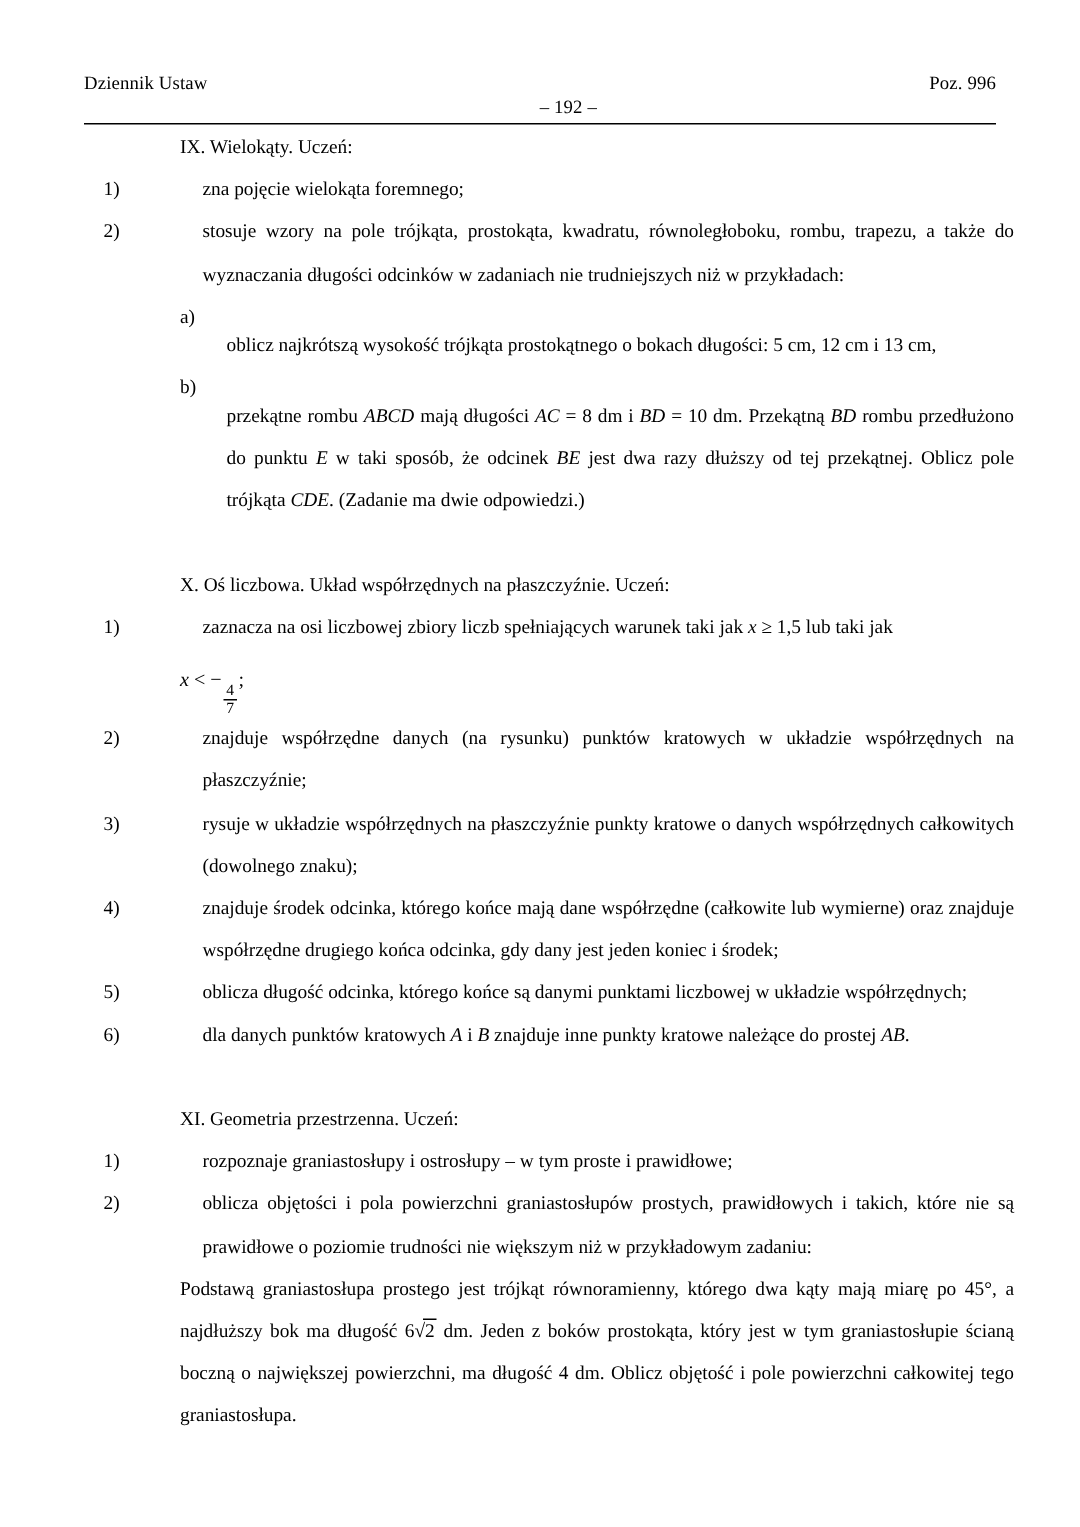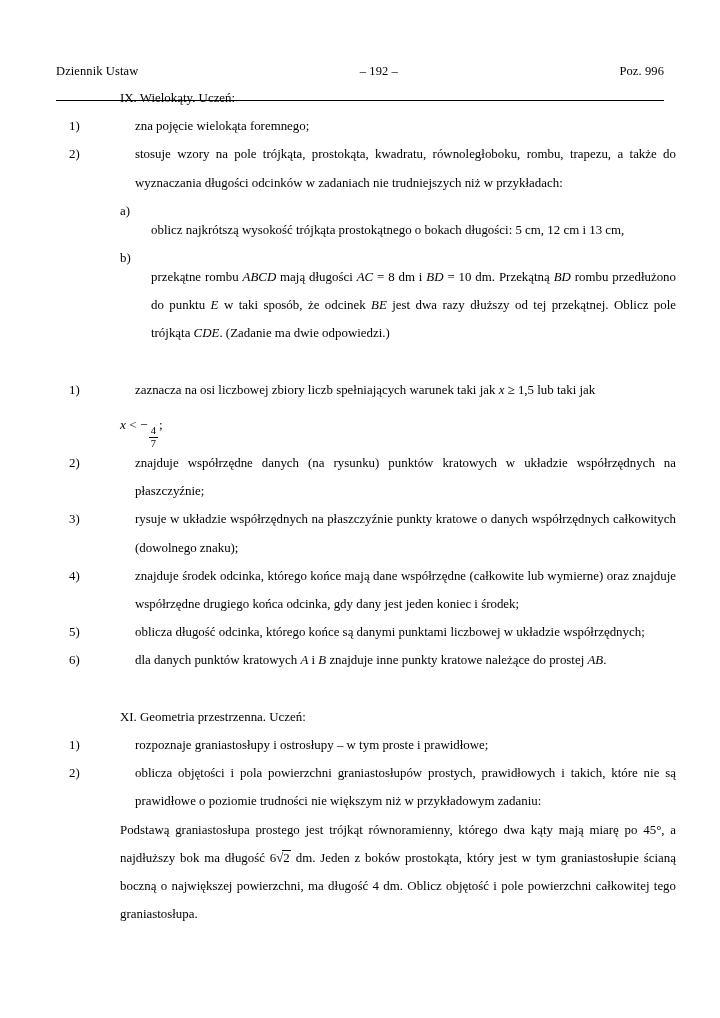--- a/index.html
+++ b/index.html
@@ -17,23 +17,23 @@
     overflow: hidden;
   }
 
   
   .running-header {
     position: absolute;
     left: 56px;
     top: 48px;
     width: 608px;
     border-bottom: 1.2px solid #000000;
-    padding-bottom: 21px;
+    padding-bottom: 3px;
     display: flex;
-    align-items: flex-end;
+    align-items: flex-start;
     font-size: 12.5px;
     letter-spacing: 0.1px;
   }
   .rh-left   { flex: 0 0 auto; text-align: left; }
   .rh-center { flex: 1 1 auto; text-align: center; margin-top: 16px; }
   .rh-right  { flex: 0 0 auto; text-align: right; }
 
   
   .content {
     position: absolute;
@@ -164,20 +164,21 @@
       <span class="subrow-body ragged">oblicz najkrótszą wysokość trójkąta prostokątnego o bokach długości: 5 cm, 12 cm i 13 cm,</span>
     </div>
 
     <div class="subrow">
       <span class="submarker">b)</span>
       <span class="subrow-body"><span>przekątne rombu </span><span class="mi">ABCD</span><span> mają długości </span><span class="nb"><span class="mi">AC</span><span> = 8 dm i </span></span><span class="nb"><span class="mi">BD</span><span> = 10 dm. Przekątną </span></span><span class="mi">BD</span><span> rombu przedłużono do punktu </span><span class="mi">E</span><span> w taki sposób, że odcinek </span><span class="mi">BE</span><span> jest dwa razy dłuższy od tej przekątnej. Oblicz pole trójkąta </span><span class="mi">CDE</span><span>. (Zadanie ma dwie odpowiedzi.)</span></span>
     </div>
 
     <div class="gap"></div>
 
+    <div class="section-heading">X. Oś liczbowa. Układ współrzędnych na płaszczyźnie. Uczeń:</div>
 
     <div class="row">
       <span class="marker">1)</span>
       <span class="row-body"><span>zaznacza na osi liczbowej zbiory liczb spełniających warunek taki jak </span><span class="mi">x</span><span> ≥ 1,5 lub taki jak</span></span>
     </div>
 
     <div class="math-line"><span class="mi">x</span><span> &lt; −</span><span class="frac">
           <span class="num">4</span>
           <span class="den">7</span>
         </span><span>;</span></div>

